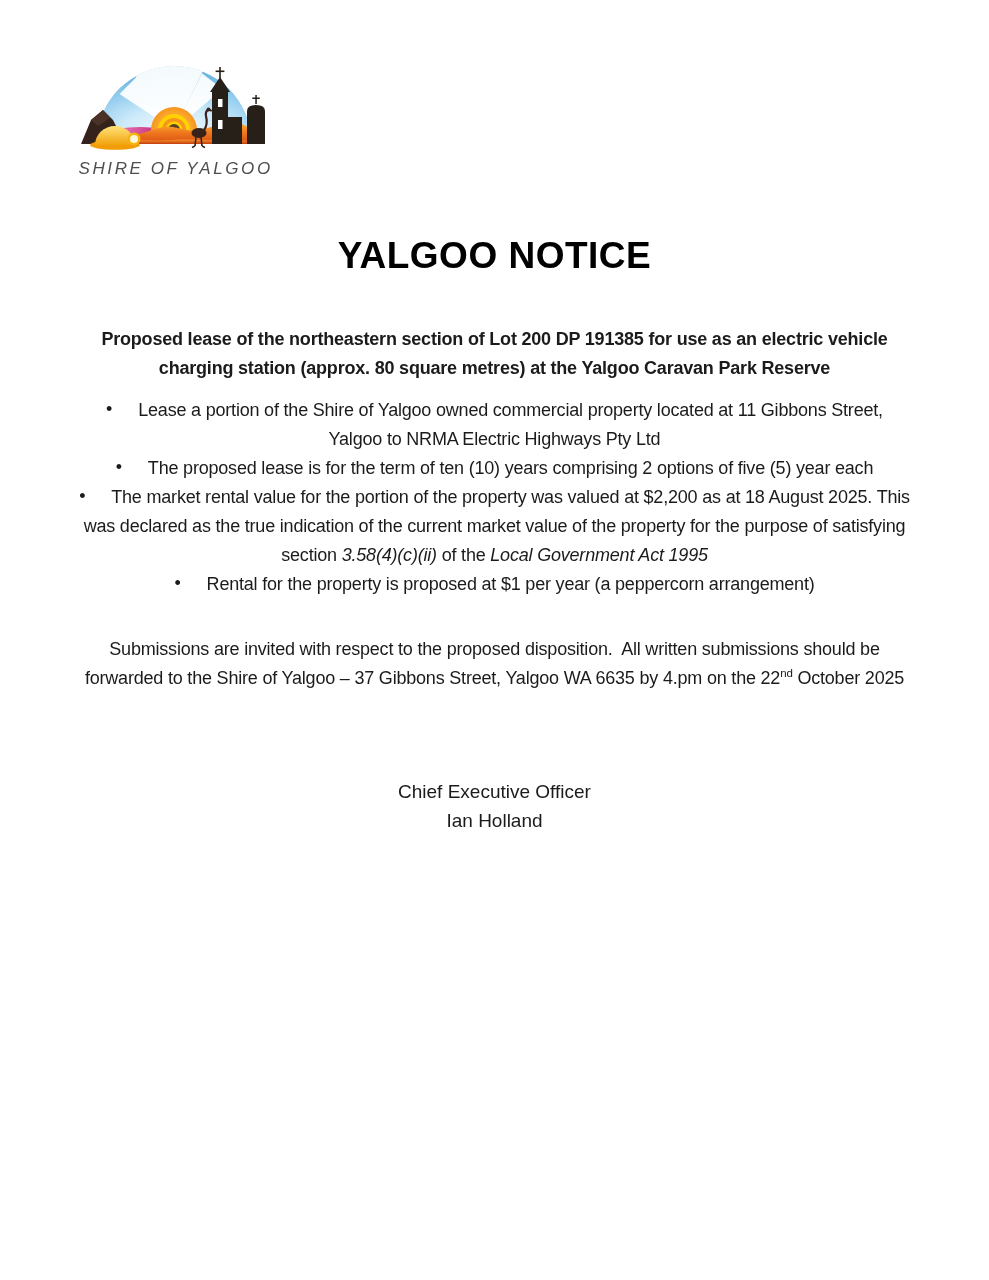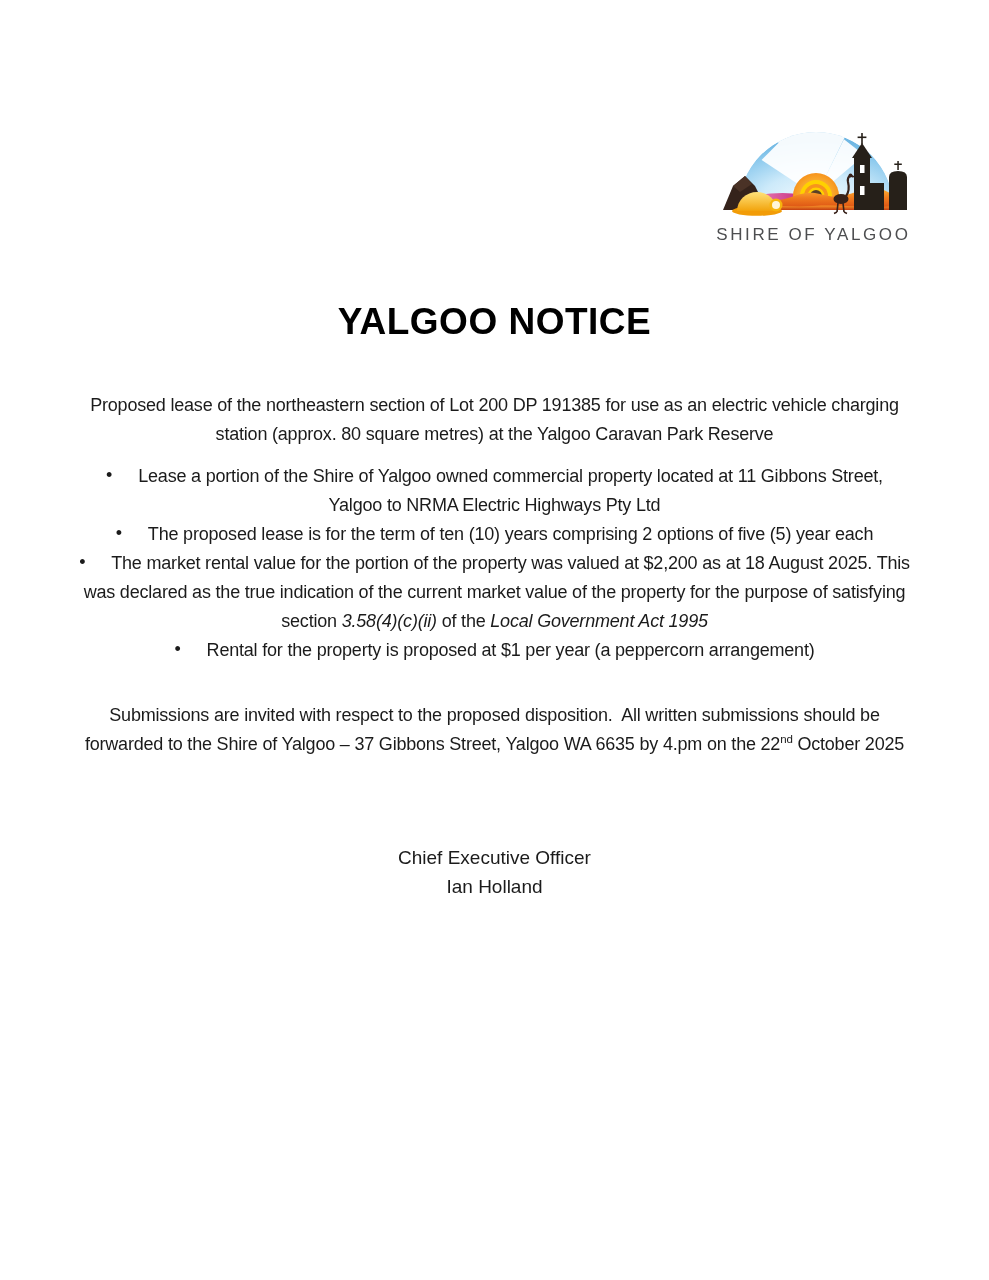--- a/index.html
+++ b/index.html
@@ -11,21 +11,21 @@
     margin: 0 auto;
     background: #ffffff;
     overflow: hidden;
     color: #1b1b1b;
   }
   .content {
     width: 832px;
     margin: 0 auto;
     text-align: center;
   }
-  .logo-wrap { padding-top: 110px; text-align: right; }
+  .logo-wrap { padding-top: 44px; text-align: left; font-style: italic; }
   .logo-svg { display: inline-block; }
   .logo-text {
     margin-top: 1px;
     font-size: 17px;
     letter-spacing: 2.6px;
     color: #4d4e50;
     font-weight: 400;
   }
   .title {
     margin-top: 56px;
@@ -34,21 +34,21 @@
     color: #000000;
     letter-spacing: 0.5px;
   }
   .body-text {
     font-size: 18px;
     line-height: 29px;
     letter-spacing: -0.2px;
   }
   .subtitle {
     margin-top: 48px;
-    font-weight: normal;
+    font-weight: bold;
   }
   .intro { margin-top: 40px; }
   .bullets { margin-top: 13px; }
   .bullet-item { margin: 0; }
   .bullet-mark {
     display: inline-block;
     margin-right: 26px;
     transform: translateY(-1px);
   }
   .italic { font-style: italic; }

